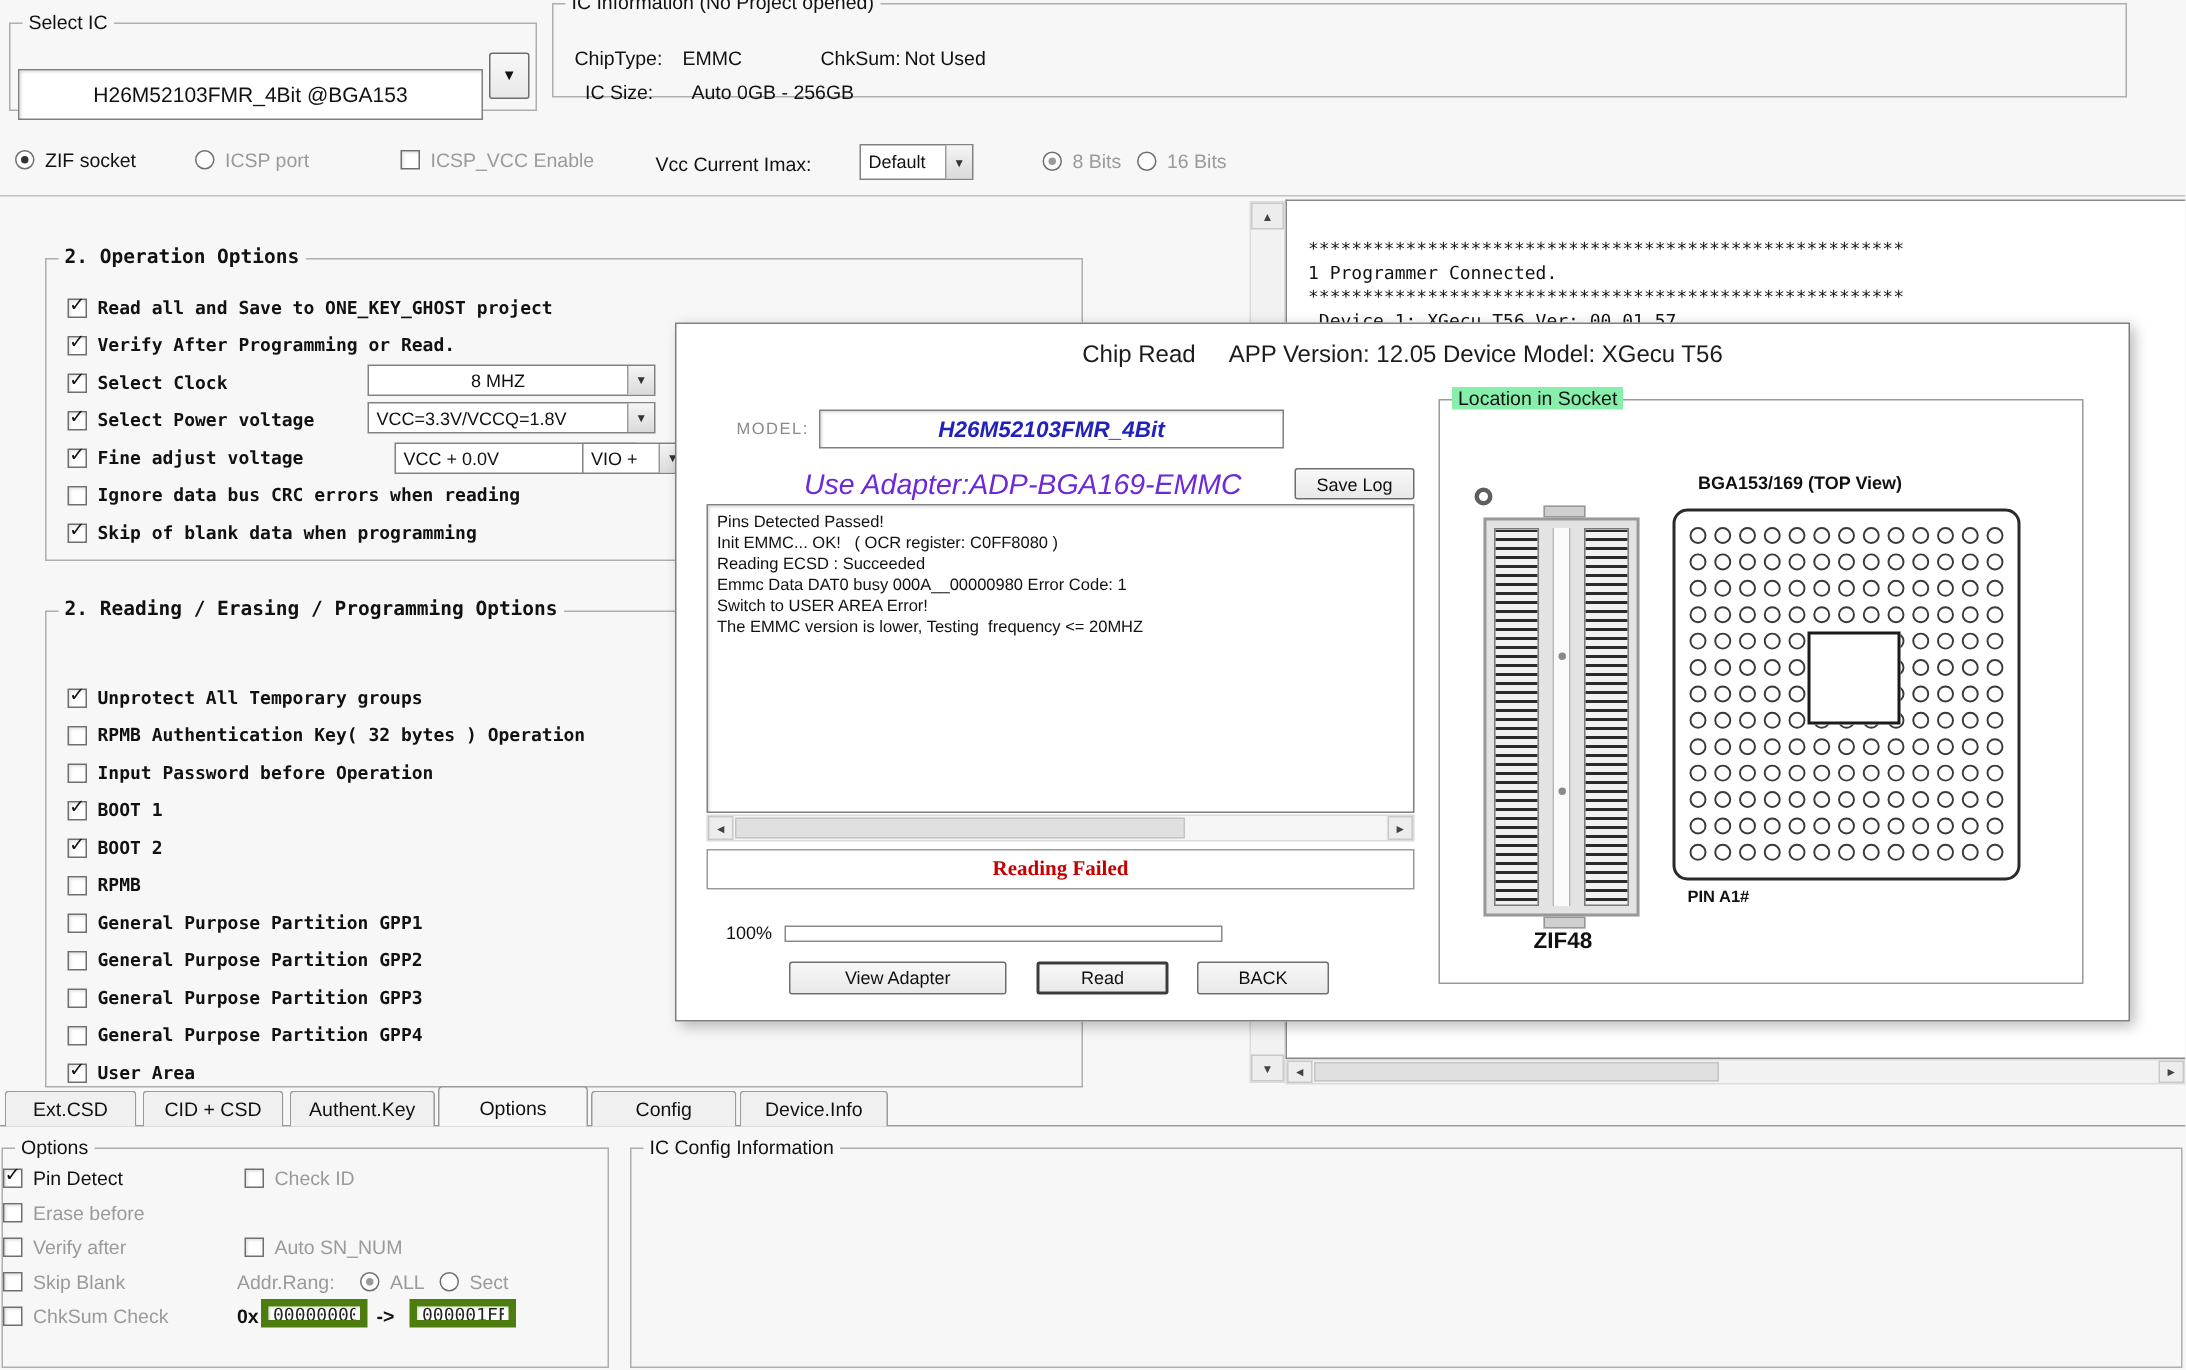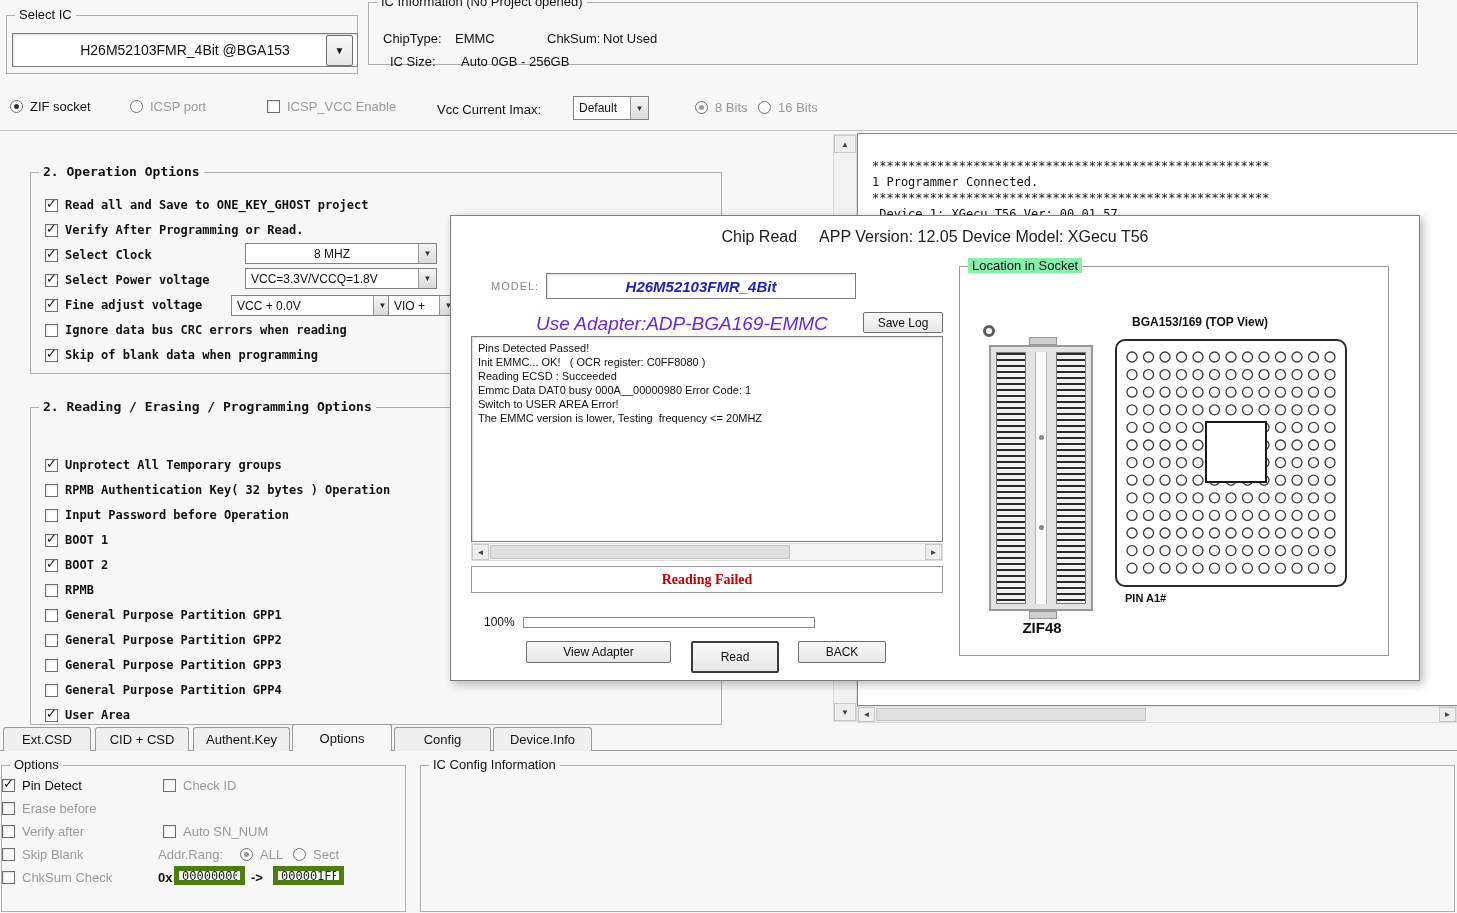--- a/index.html
+++ b/index.html
@@ -59,21 +59,21 @@
   input.addr{position:absolute;width:71px;height:19px;font-family:"DejaVu Sans Mono",monospace;font-size:12px;padding:1px 3px;border:5px solid #4d7c0f;box-shadow:inset 1px 1px 2px rgba(0,0,0,.15);background:#fff;color:#222}
 </style>
 </head>
 <body>
 
 <div id="app">
 
   <div class="grp" style="left:6px;top:15px;width:352px;height:59px">
     <span class="gt">Select IC</span>
   </div>
-  <div class="sunken" style="position:absolute;left:12px;top:33px;width:346px;height:34px;display:flex;align-items:center;justify-content:center;font-size:14px">H26M52103FMR_4Bit @BGA153</div>
+  <div class="sunken" style="position:absolute;left:12px;top:46px;width:310px;height:34px;display:flex;align-items:center;justify-content:center;font-size:14px">H26M52103FMR_4Bit @BGA153</div>
   <div class="btn" style="left:326px;top:35px;width:27px;height:31px">
       <span style="font-size:10px">▼</span>
     </div>
 
   <div class="grp" style="left:368px;top:2px;width:1050px;height:63px">
     <span class="gt">IC Information (No Project opened)</span>
   </div>
   <span class="lbl" style="left:383px;top:31px">ChipType:</span>
   <span class="lbl" style="left:455px;top:31px">EMMC</span>
   <span class="lbl" style="left:547px;top:31px">ChkSum:</span>
@@ -138,21 +138,21 @@
   <div class="combo" style="left:245px;top:268px;width:192px">
     <span class="tx">VCC=3.3V/VCCQ=1.8V</span>
     <span class="db">
         <span>▼</span>
       </span>
   </div>
   <div class="row mono" style="left:45px;top:297px">
     <span class="cb on"></span>
     <span>Fine adjust voltage</span>
   </div>
-  <div class="combo" style="left:231px;top:295px;width:161px">
+  <div class="combo" style="left:263px;top:295px;width:161px">
     <span class="tx">VCC + 0.0V</span>
     <span class="db">
         <span>▼</span>
       </span>
   </div>
   <div class="combo" style="left:388px;top:295px;width:70px">
     <span class="tx">VIO + </span>
     <span class="db">
         <span>▼</span>
       </span>
@@ -264,21 +264,21 @@
         </div>
       <div class="sbt" style="left:18px;top:1px;width:300px;height:14px"></div>
     </div>
 
     <div class="dstat">Reading Failed</div>
 
     <span class="pl">100%</span>
     <div class="pb"></div>
 
     <div class="btn" style="left:75px;top:425px;width:145px;height:22px">View Adapter</div>
-    <div class="btn" style="left:240px;top:425px;width:88px;height:32px;border:2px solid #3c3c3c">Read</div>
+    <div class="btn" style="left:240px;top:425px;width:88px;height:22px;border:2px solid #3c3c3c">Read</div>
     <div class="btn" style="left:347px;top:425px;width:88px;height:22px">BACK</div>
 
     <div class="grp" style="left:508px;top:50px;width:430px;height:390px;border-color:#9a9a9a">
       <span class="gt w">Location in Socket</span>
 
       <div class="zif">
         <div class="zlever"></div>
         <div class="ztab t"></div>
         <div class="ztab b"></div>
         <div class="zrail l"></div>

